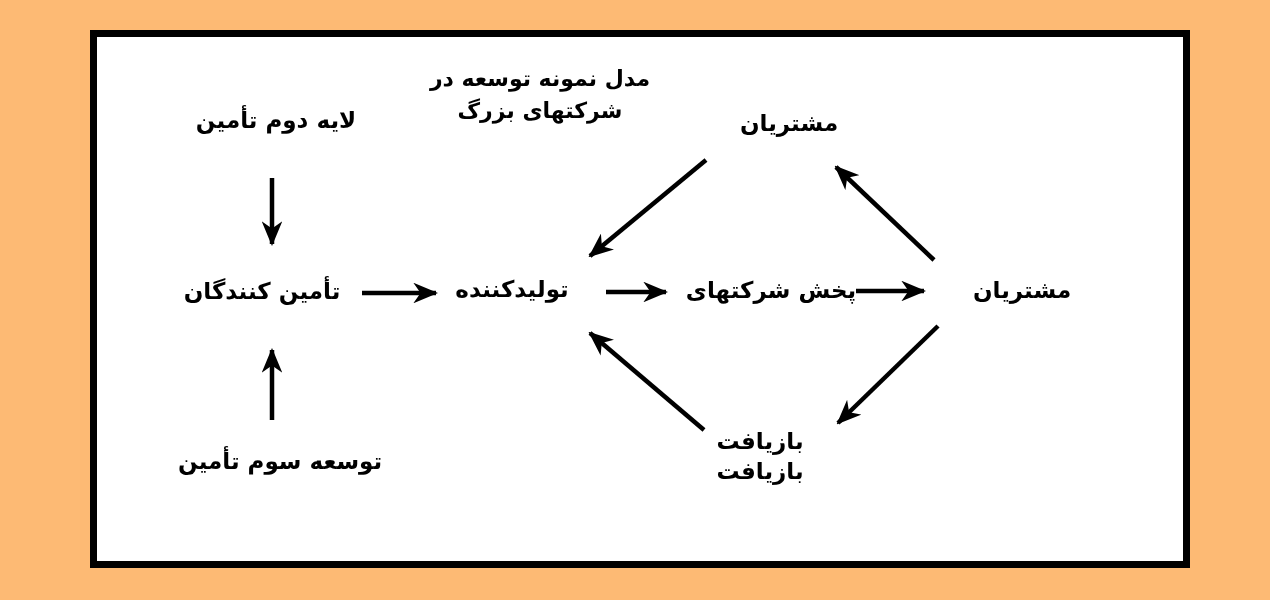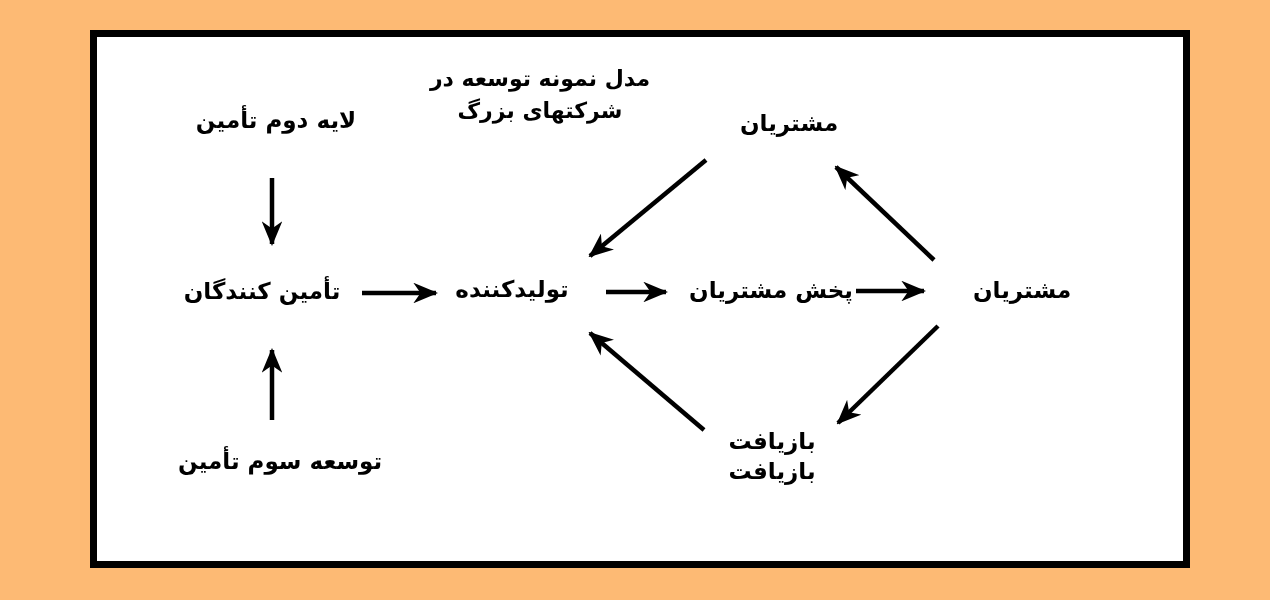--- a/index.html
+++ b/index.html
@@ -44,21 +44,21 @@
     text-align: center;
     direction: rtl;
     line-height: 1.3;
   }
   .title {
     font-size: 22px;
     white-space: normal;
     width: 320px;
     line-height: 1.45;
   }
-  .two-line { white-space: normal; margin-left: 12px; }
+  .two-line { white-space: normal; }
   
   .pos-title        { left: 540px; top:  95px; }
   .pos-layer2       { left: 276px; top: 121px; }
   .pos-support      { left: 789px; top: 124px; }
   .pos-suppliers    { left: 262px; top: 292px; text-align: right; }
   .pos-producer     { left: 512px; top: 290px; }
   .pos-distributors { left: 771px; top: 291px; }
   .pos-customers    { left: 1022px; top: 291px; }
   .pos-layer3       { left: 280px; top: 462px; }
   .pos-recyclers    { left: 760px; top: 457px; }
@@ -95,21 +95,21 @@
   </div>
 
   <div class="node pos-layer2">لایه دوم تأمین</div>
 
   <div class="node pos-support">مشتریان</div>
 
   <div class="node pos-suppliers">تأمین کنندگان</div>
 
   <div class="node pos-producer">تولیدکننده</div>
 
-  <div class="node pos-distributors">پخش مشتریان</div>
+  <div class="node pos-distributors">پخش شرکتهای</div>
 
   <div class="node pos-customers">مشتریان</div>
 
   <div class="node pos-layer3">توسعه سوم تأمین</div>
 
   <div class="node two-line pos-recyclers">
     <div>بازیافت</div>
     <div>بازیافت</div>
   </div>
 

